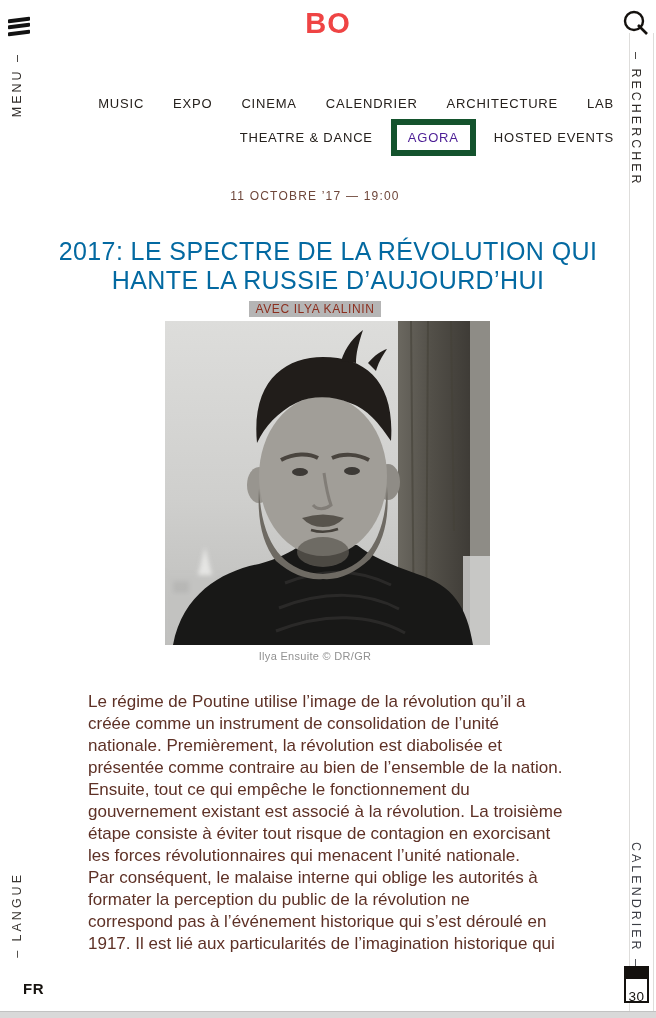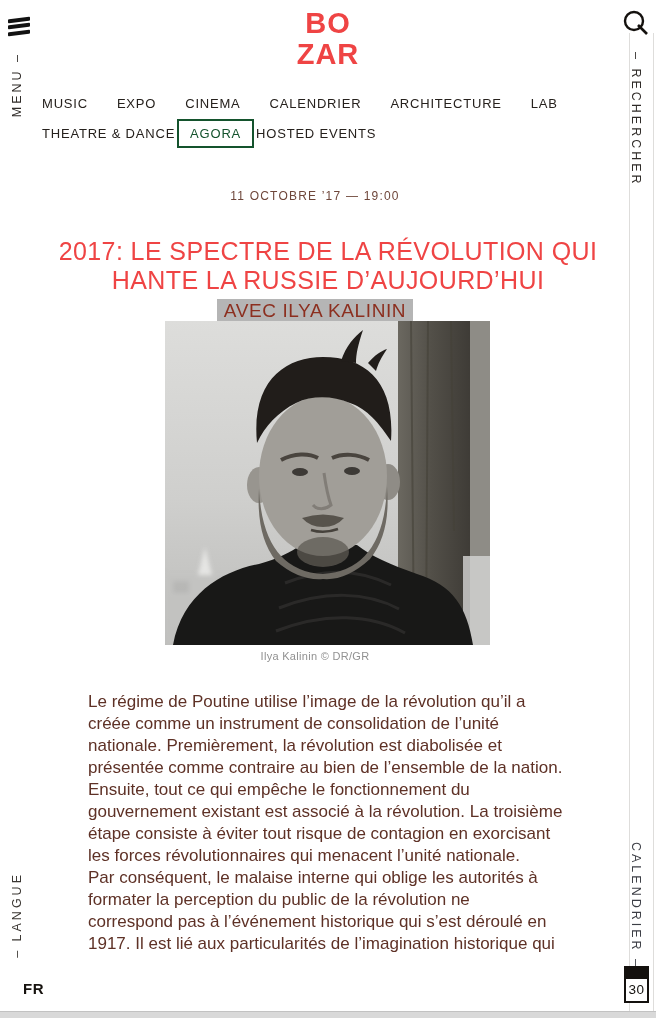--- a/index.html
+++ b/index.html
@@ -19,36 +19,36 @@
 
   
   .search-btn { position:absolute; left:621px; top:9px; width:30px; height:30px; cursor:pointer; }
   #rechercher-label { left:629px; top:52px; color:#2e2a27; }
   #calendrier-label { left:629px; top:842px; color:#3c3e45; }
   .rail-line { position:absolute; width:1px; background:#dedddb; }
   #rail-line-inner { left:629px; top:33px; height:978px; }
   #rail-line-outer { left:653px; top:33px; height:978px; }
   .cal-icon { position:absolute; left:624px; top:966px; width:25px; height:37px; border:2px solid #14110e; background:#fff; cursor:pointer; }
   .cal-icon .cal-top { height:11px; background:#14110e; }
-  .cal-icon .cal-day { display:block; text-align:center; font-size:13.5px; letter-spacing:0.5px; color:#14110e; padding-top:3px; }
+  .cal-icon .cal-day { display:block; text-align:center; font-size:13.5px; letter-spacing:0.5px; color:#14110e; padding-top:10px; }
 
   
   .logo { position:absolute; left:0; right:0; top:8px; text-align:center; cursor:pointer; }
   .logo div { font-weight:bold; font-size:29px; line-height:31px; letter-spacing:1px; color:#ef4444; font-family:"Liberation Sans", sans-serif; }
-  .nav-row { position:absolute; left:40px; right:40px; display:flex; justify-content:flex-start; align-items:center; }
+  .nav-row { position:absolute; left:40px; right:40px; display:flex; justify-content:flex-end; align-items:center; }
   #nav-row-1 { top:92px; gap:25px; }
-  #nav-row-2 { top:119px; }
+  #nav-row-2 { top:119px; gap:16px; }
   .nav-item { font-size:13px; letter-spacing:0.8px; color:#26211d; cursor:pointer; white-space:nowrap; padding:4px 2px; }
-  .nav-item.active { color:#14532d; border:2px solid #14532d; padding:5px 11px; }
+  .nav-item.active { color:#4c1d95; border:6px solid #14532d; padding:5px 11px; }
 
   
   .date-line { position:absolute; left:0; right:26px; top:189px; text-align:center; font-size:12px; letter-spacing:1.2px; color:#6e463a; }
-  .title { position:absolute; left:30px; width:596px; top:237px; text-align:center; font-size:25px; line-height:29px; letter-spacing:0.4px; color:#ef4444; white-space:pre-line; font-weight:400; }
+  .title { position:absolute; left:30px; width:596px; top:237px; text-align:center; font-size:25px; line-height:29px; letter-spacing:0.4px; color:#0369a1; white-space:pre-line; font-weight:400; }
   .subtitle-wrap { position:absolute; left:0; right:26px; top:299px; text-align:center; }
-  .subtitle { display:inline-block; font-size:19px; letter-spacing:0.6px; color:#8c2f1f; background:#b5b5b5; padding:1px 7px; }
+  .subtitle { display:inline-block; font-size:12px; letter-spacing:0.6px; color:#8c2f1f; background:#b5b5b5; padding:1px 7px; }
 
   .photo { position:absolute; left:165px; top:321px; width:325px; height:324px; }
   .photo svg { display:block; width:100%; height:100%; }
   .caption { position:absolute; left:0; right:26px; top:650px; text-align:center; font-size:11px; letter-spacing:0.3px; color:#919191; }
 
   .body-text { position:absolute; left:88px; top:691px; width:505px; font-size:17px; line-height:22px; color:#5e3126; white-space:pre-line; }
 
   
   .bottom-bar { position:absolute; left:0; right:0; bottom:0; height:7px; background:#d9d9d9; border-top:1px solid #c2c2c2; }
 </style>
@@ -76,21 +76,20 @@
   <div id="calendrier-label" class="v-text v-down">CALENDRIER –</div>
   <div id="rail-line-inner" class="rail-line"></div>
   <div id="rail-line-outer" class="rail-line"></div>
   <div class="cal-icon">
     <div class="cal-top"></div>
     <span class="cal-day">30</span>
   </div>
 
   <div class="logo">
     <div>BO</div>
-    <div>ZAR</div>
   </div>
 
   <nav id="nav-row-1" class="nav-row">
     <span class="nav-item">MUSIC</span>
     <span class="nav-item">EXPO</span>
     <span class="nav-item">CINEMA</span>
     <span class="nav-item">CALENDRIER</span>
     <span class="nav-item">ARCHITECTURE</span>
     <span class="nav-item">LAB</span>
   </nav>
@@ -161,21 +160,21 @@
       <ellipse cx="187" cy="150" rx="8" ry="4" fill="#3d3a36"></ellipse>
 
       <path d="M159,152 C161,166 163,176 166,184 C160,189 152,189 148,184" stroke="#7d7973" stroke-width="3" fill="none" opacity="0.9"></path>
 
       <path d="M94,168 Q98,250 158,253 Q219,249 222,166 Q226,212 205,238 Q181,260 158,258 Q134,260 111,240 Q91,215 94,168 Z" fill="#6e6a63"></path>
       <path d="M137,197 Q158,190 179,197 Q171,206 158,206 Q145,206 137,197 Z" fill="#57534c"></path>
       <path d="M146,209 Q159,213 173,208" stroke="#46423c" stroke-width="2.5" fill="none"></path>
       <ellipse cx="158" cy="231" rx="26" ry="15" fill="#5e5a53" opacity="0.75"></ellipse>
     </svg>
   </div>
-  <div class="caption">Ilya Kalinin © DR/GR</div>
+  <div class="caption">Ilya Ensuite © DR/GR</div>
 
   <div class="body-text">Le régime de Poutine utilise l’image de la révolution qu’il a
 créée comme un instrument de consolidation de l’unité
 nationale. Premièrement, la révolution est diabolisée et
 présentée comme contraire au bien de l’ensemble de la nation.
 Ensuite, tout ce qui empêche le fonctionnement du
 gouvernement existant est associé à la révolution. La troisième
 étape consiste à éviter tout risque de contagion en exorcisant
 les forces révolutionnaires qui menacent l’unité nationale.
 Par conséquent, le malaise interne qui oblige les autorités à

